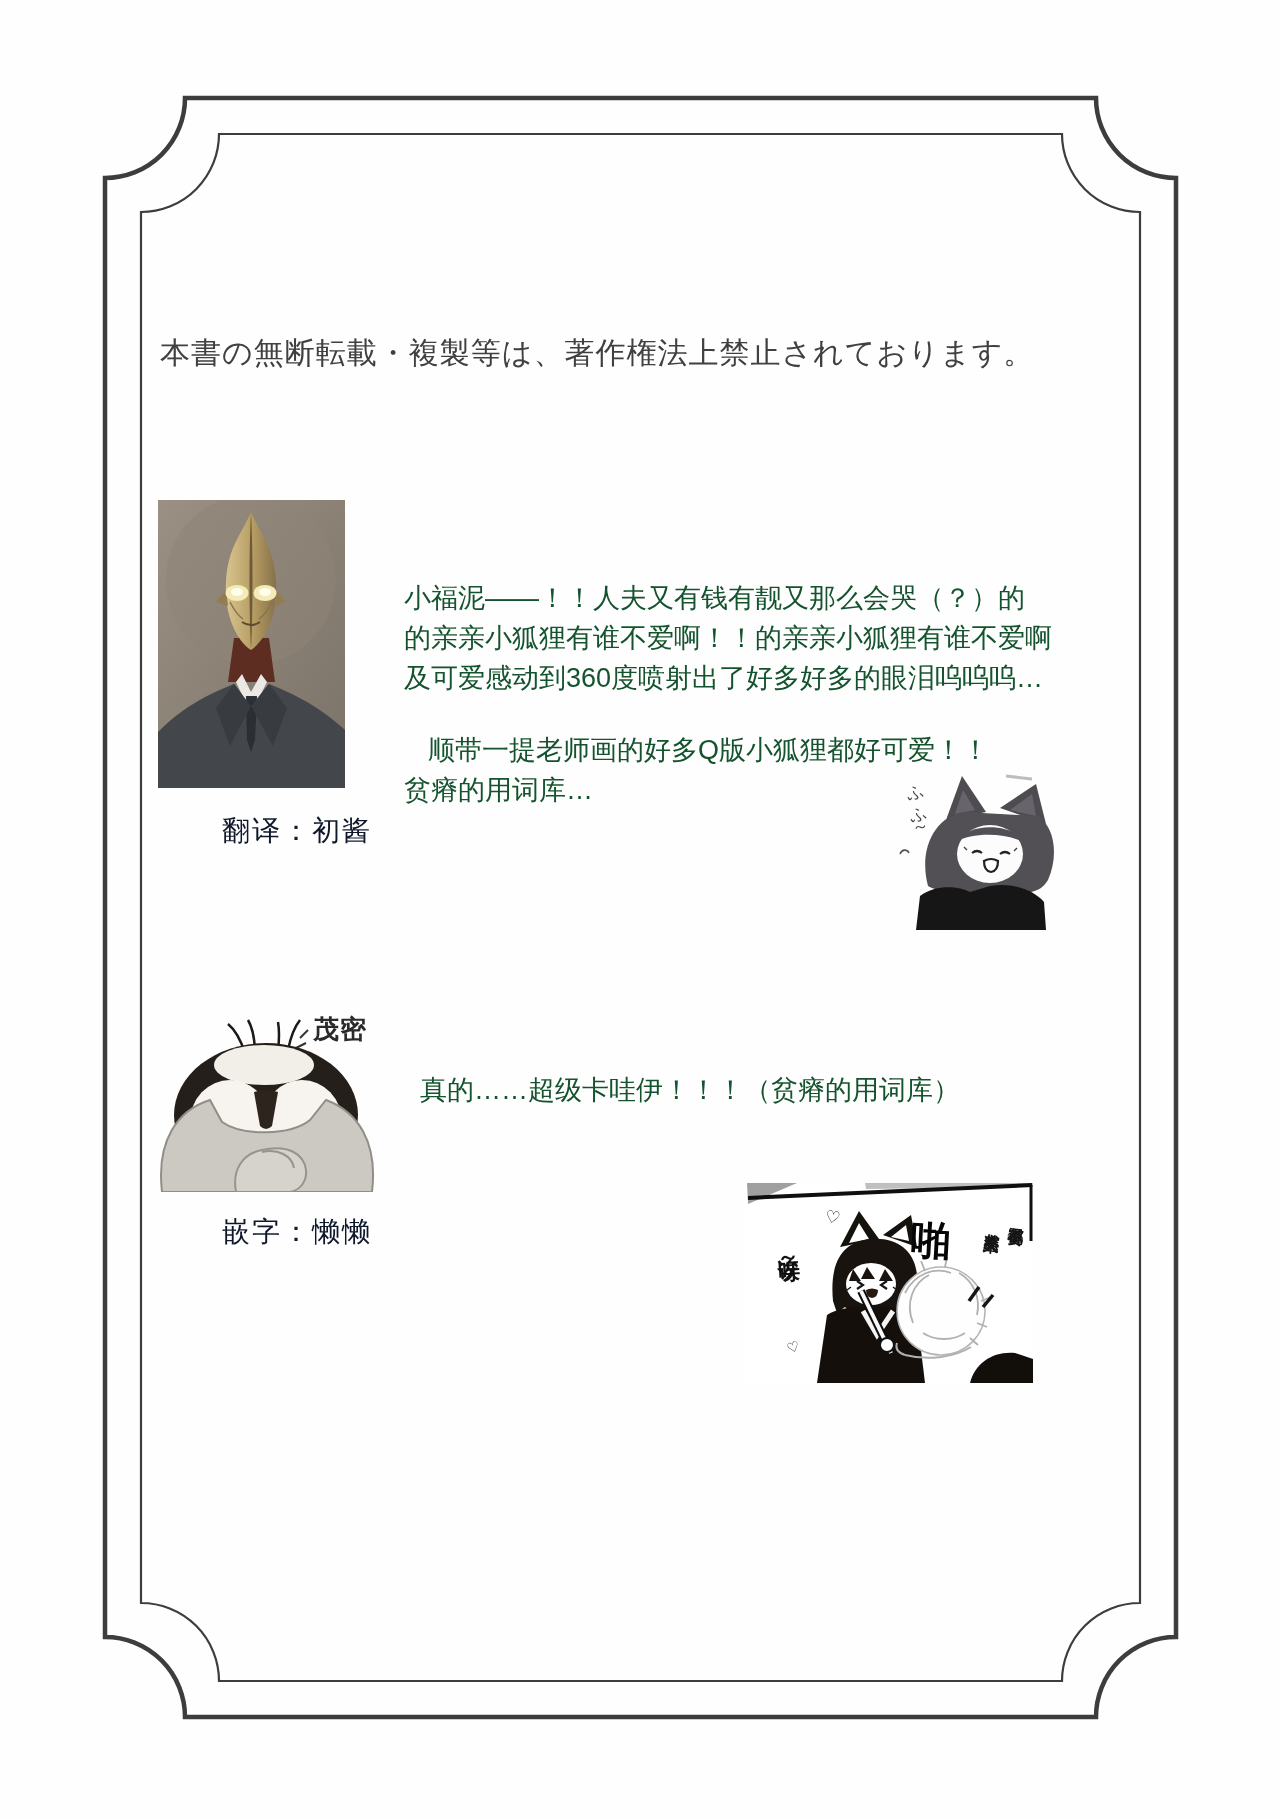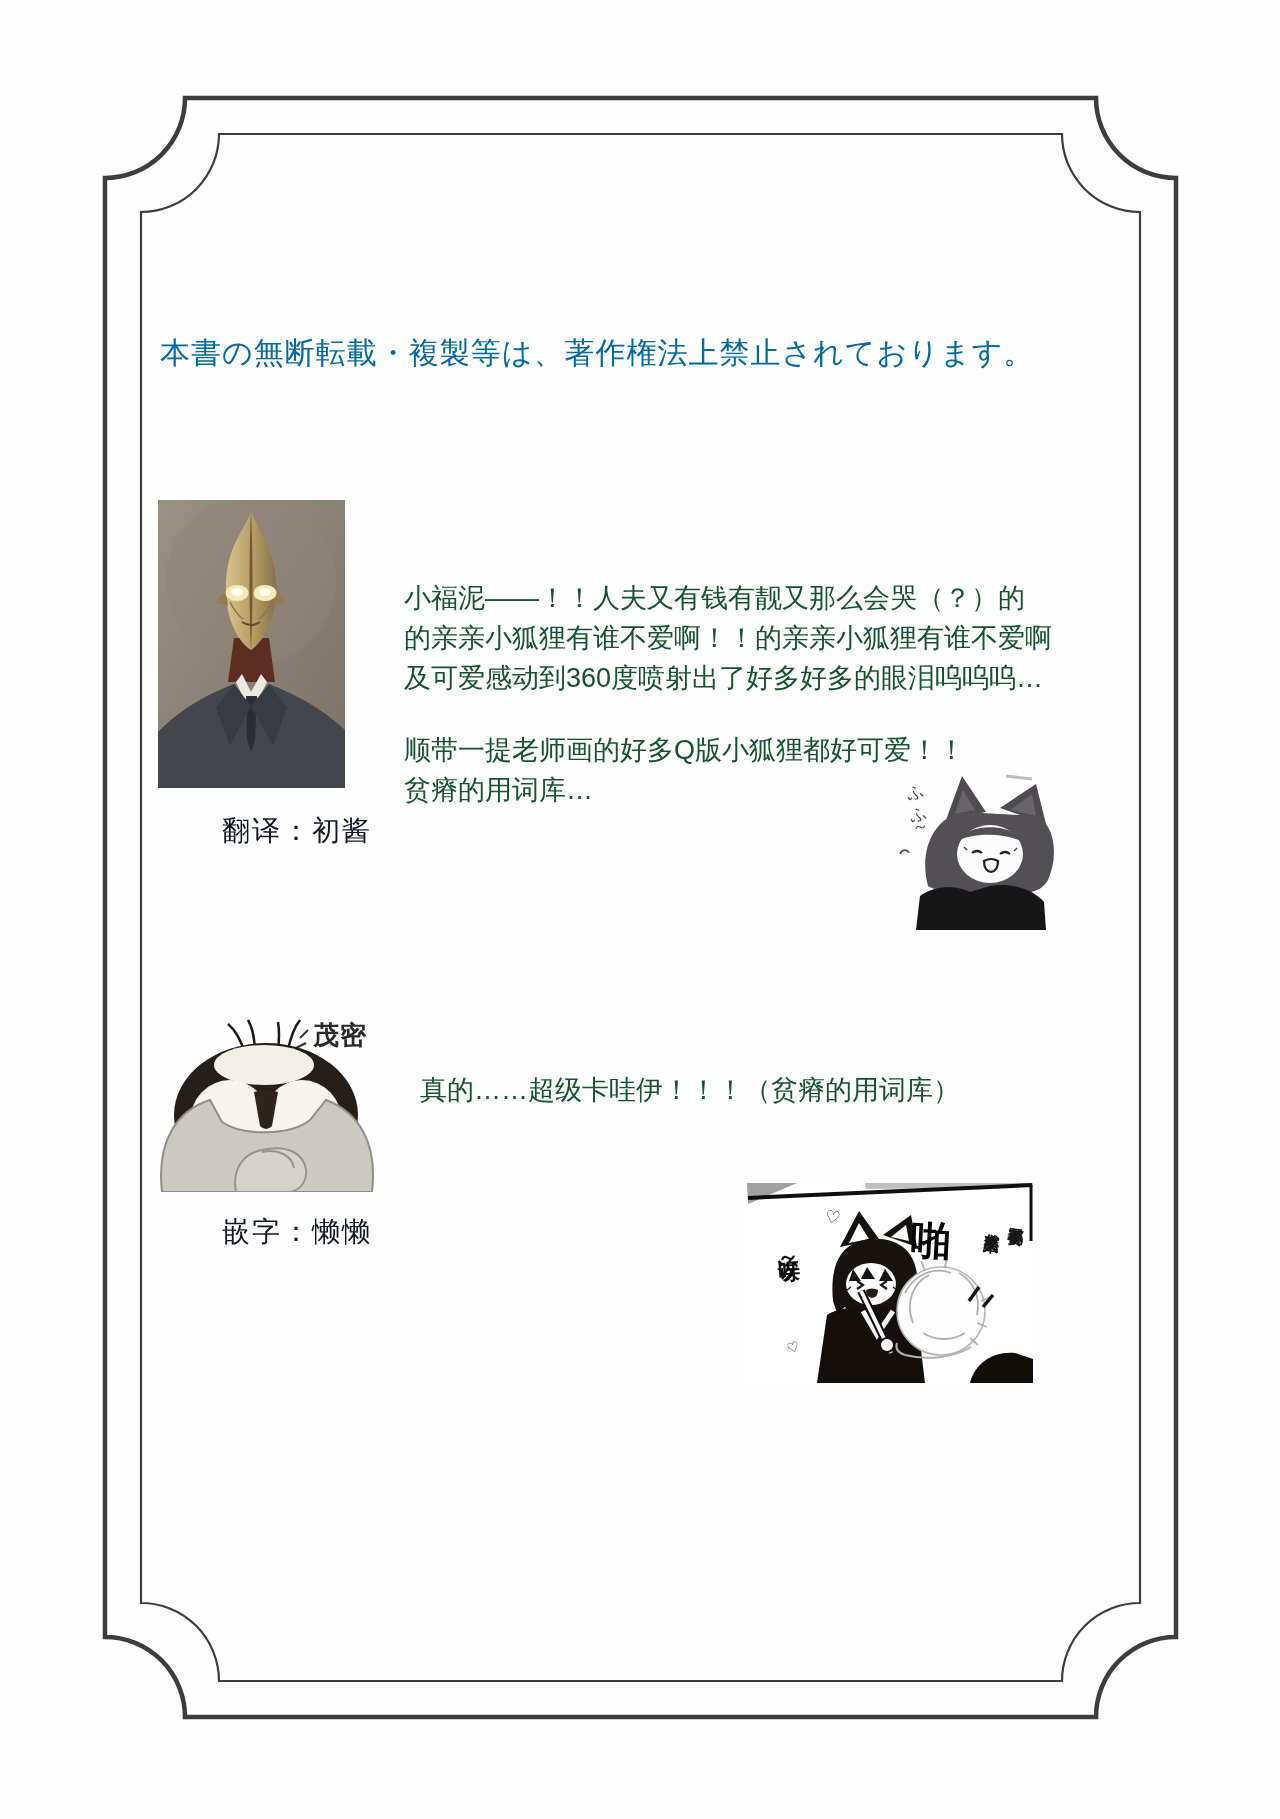--- a/index.html
+++ b/index.html
@@ -1,22 +1,22 @@
 <!DOCTYPE html>
 <html><head>
 <meta charset="utf-8">
 <style>
   html,body{margin:0;padding:0;background:#ffffff;}
   #page{position:relative;width:1280px;height:1819px;background:#fefefe;overflow:hidden;
         font-family:"Liberation Sans", sans-serif;color:#1f1f1f;}
   .abs{position:absolute;}
-  .copyright{font-size:30px;letter-spacing:1px;white-space:nowrap;color:#0369a1;}
+  .copyright{font-size:30px;letter-spacing:1px;white-space:nowrap;color:#404040;}
   .comment{font-size:27px;line-height:40px;white-space:nowrap;color:#14532d;}
   .comment .line{height:40px;}
-  .pgap{margin-top:32px;}
+  .pgap{margin-top:32px;margin-left:24px;}
   .credit{font-size:28px;letter-spacing:2px;color:#0f172a;white-space:nowrap;}
   .vert{writing-mode:vertical-rl;text-orientation:upright;white-space:nowrap;}
   .fox-giggle{font-size:17px;color:#4a4a4a;letter-spacing:3px;transform:rotate(-8deg);}
   .panel-exclaim{font-size:22px;color:#101010;letter-spacing:3px;transform:rotate(-4deg);font-weight:bold;}
   .panel-sfx{font-size:40px;font-weight:900;color:#050505;transform:rotate(3deg);}
   .panel-col{font-size:15.5px;color:#161616;letter-spacing:1px;transform:rotate(7deg);font-weight:bold;}
   .heart{color:#141414;}
   .avatar-caption{font-size:26px;font-weight:bold;color:#2a2a2a;letter-spacing:1px;}
   svg{display:block;}
 </style>
@@ -110,21 +110,21 @@
       <ellipse cx="114" cy="205" rx="50" ry="20" fill="#f2efe9"></ellipse>
       <ellipse cx="80" cy="262" rx="40" ry="42" fill="#f7f4ef"></ellipse>
       <ellipse cx="152" cy="262" rx="40" ry="42" fill="#f7f4ef"></ellipse>
       <circle cx="62" cy="255" r="5" fill="#15110e"></circle>
       <circle cx="170" cy="255" r="5" fill="#15110e"></circle>
       <path d="M104 232 Q116 228 128 232 L122 266 Q116 272 110 266 Z" fill="#2d241e"></path>
       <path d="M12 332 C6 280 28 250 60 240 L72 262 C92 276 140 276 160 260 L176 240 C208 252 228 282 222 332 Z" fill="#ccc9c3" stroke="#918d87" stroke-width="2"></path>
       <path d="M86 332 C82 310 92 294 112 290 C138 284 154 294 156 310 C157 322 150 330 140 332 Z" fill="#d6d3cd" stroke="#97938d" stroke-width="2"></path>
       <path d="M112 292 C128 288 142 296 144 308" stroke="#97938d" stroke-width="2" fill="none"></path>
     </svg>
-    <div class="abs avatar-caption" style="left:163px;top:158px;font-family:Liberation Serif, serif;">茂密</div>
+    <div class="abs avatar-caption" style="left:163px;top:152px;font-family:Liberation Serif, serif;">茂密</div>
   </div>
 
   <div class="abs comment" style="left:420px;top:1070px;">真的……超级卡哇伊！！！（贫瘠的用词库）</div>
 
   <div class="abs credit" style="left:222px;top:1213px;">嵌字：懒懒</div>
 
   <div class="abs" style="left:745px;top:1183px;width:288px;height:200px;">
     <svg class="abs" style="left:0;top:0;" width="288" height="200" viewBox="0 0 288 200">
       <rect width="288" height="200" fill="#ffffff"></rect>
       <polygon points="2,0 52,0 3,21" fill="#a0a0a0"></polygon>

